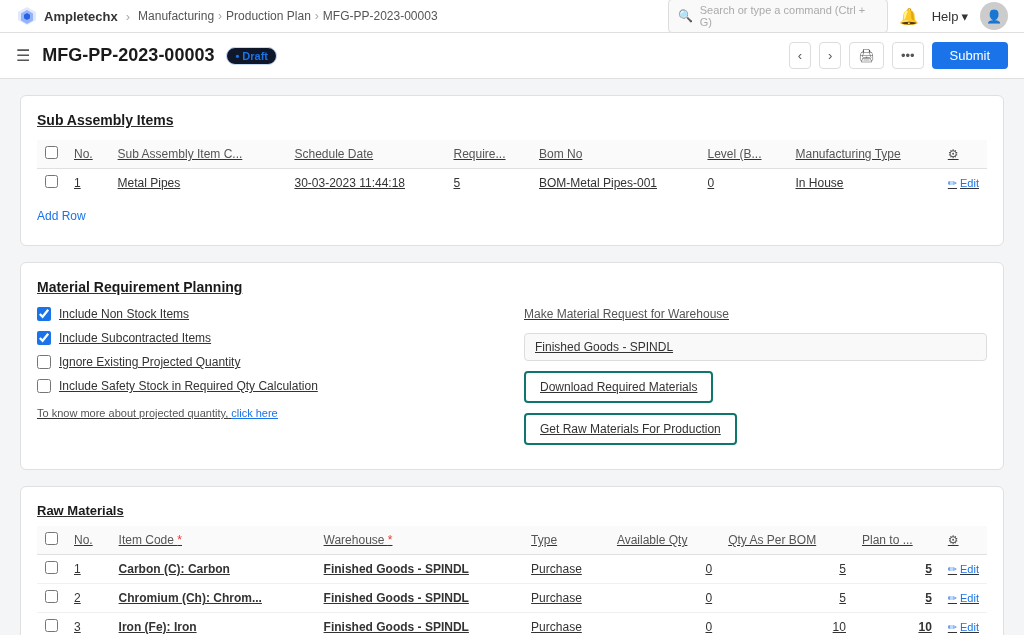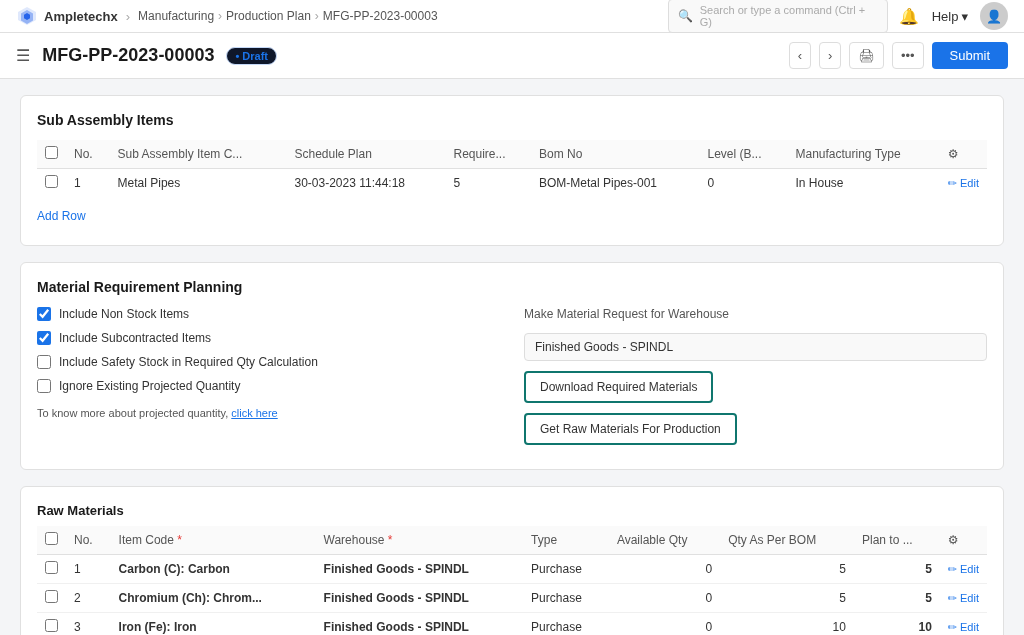--- a/index.html
+++ b/index.html
@@ -67,20 +67,21 @@
       min-height: calc(635px - 90px);
     }
 
     
     .section-card {
       background: #fff;
       border: 1px solid #e0e0e0;
       border-radius: 6px;
       padding: 16px;
       margin-bottom: 16px;
+      text-decoration: underline;
     }
     .section-title {
       font-size: 14px; font-weight: 600; color: #1a1a1a;
       margin-bottom: 12px;
     }
 
     
     .data-table { width: 100%; border-collapse: collapse; font-size: 12px; }
     .data-table th {
       text-align: left; padding: 6px 8px;
@@ -183,21 +184,21 @@
 <div class="main-content">
 
   <div class="section-card">
     <div class="section-title">Sub Assembly Items</div>
     <table class="data-table">
       <thead>
         <tr>
           <th style="width:28px;"><input type="checkbox" style=""></th>
           <th>No.</th>
           <th>Sub Assembly Item C...</th>
-          <th>Schedule Plan</th>
+          <th>Schedule Date</th>
           <th>Require...</th>
           <th>Bom No</th>
           <th>Level (B...</th>
           <th>Manufacturing Type</th>
           <th class="col-settings">⚙</th>
         </tr>
       </thead>
       <tbody id="sub-assembly-tbody">
           <tr>
       <td><input type="checkbox" style=""></td>
@@ -223,26 +224,26 @@
       <div class="mrp-left">
         <div class="checkbox-row">
           <input type="checkbox" checked="" class="checked-blue" id="nonstock" style="">
           <label for="nonstock">Include Non Stock Items</label>
         </div>
         <div class="checkbox-row">
           <input type="checkbox" checked="" class="checked-blue" id="subcontracted" style="">
           <label for="subcontracted">Include Subcontracted Items</label>
         </div>
         <div class="checkbox-row">
+          <input type="checkbox" id="ignoreprojected" style="">
+          <label for="ignoreprojected">Ignore Existing Projected Quantity</label>
+        </div>
+        <div class="checkbox-row">
           <input type="checkbox" id="safetystock" style="">
           <label for="safetystock">Include Safety Stock in Required Qty Calculation</label>
-        </div>
-        <div class="checkbox-row">
-          <input type="checkbox" id="ignoreprojected" style="">
-          <label for="ignoreprojected">Ignore Existing Projected Quantity</label>
         </div>
         <div class="info-link">
           <span>To know more about projected quantity,</span>
           <a href="#">click here</a>
         </div>
       </div>
       <div class="mrp-right">
         <div class="mrp-right-label">Make Material Request for Warehouse</div>
         <div class="warehouse-field">Finished Goods - SPINDL</div>
         <button class="mrp-btn">Download Required Materials</button>

